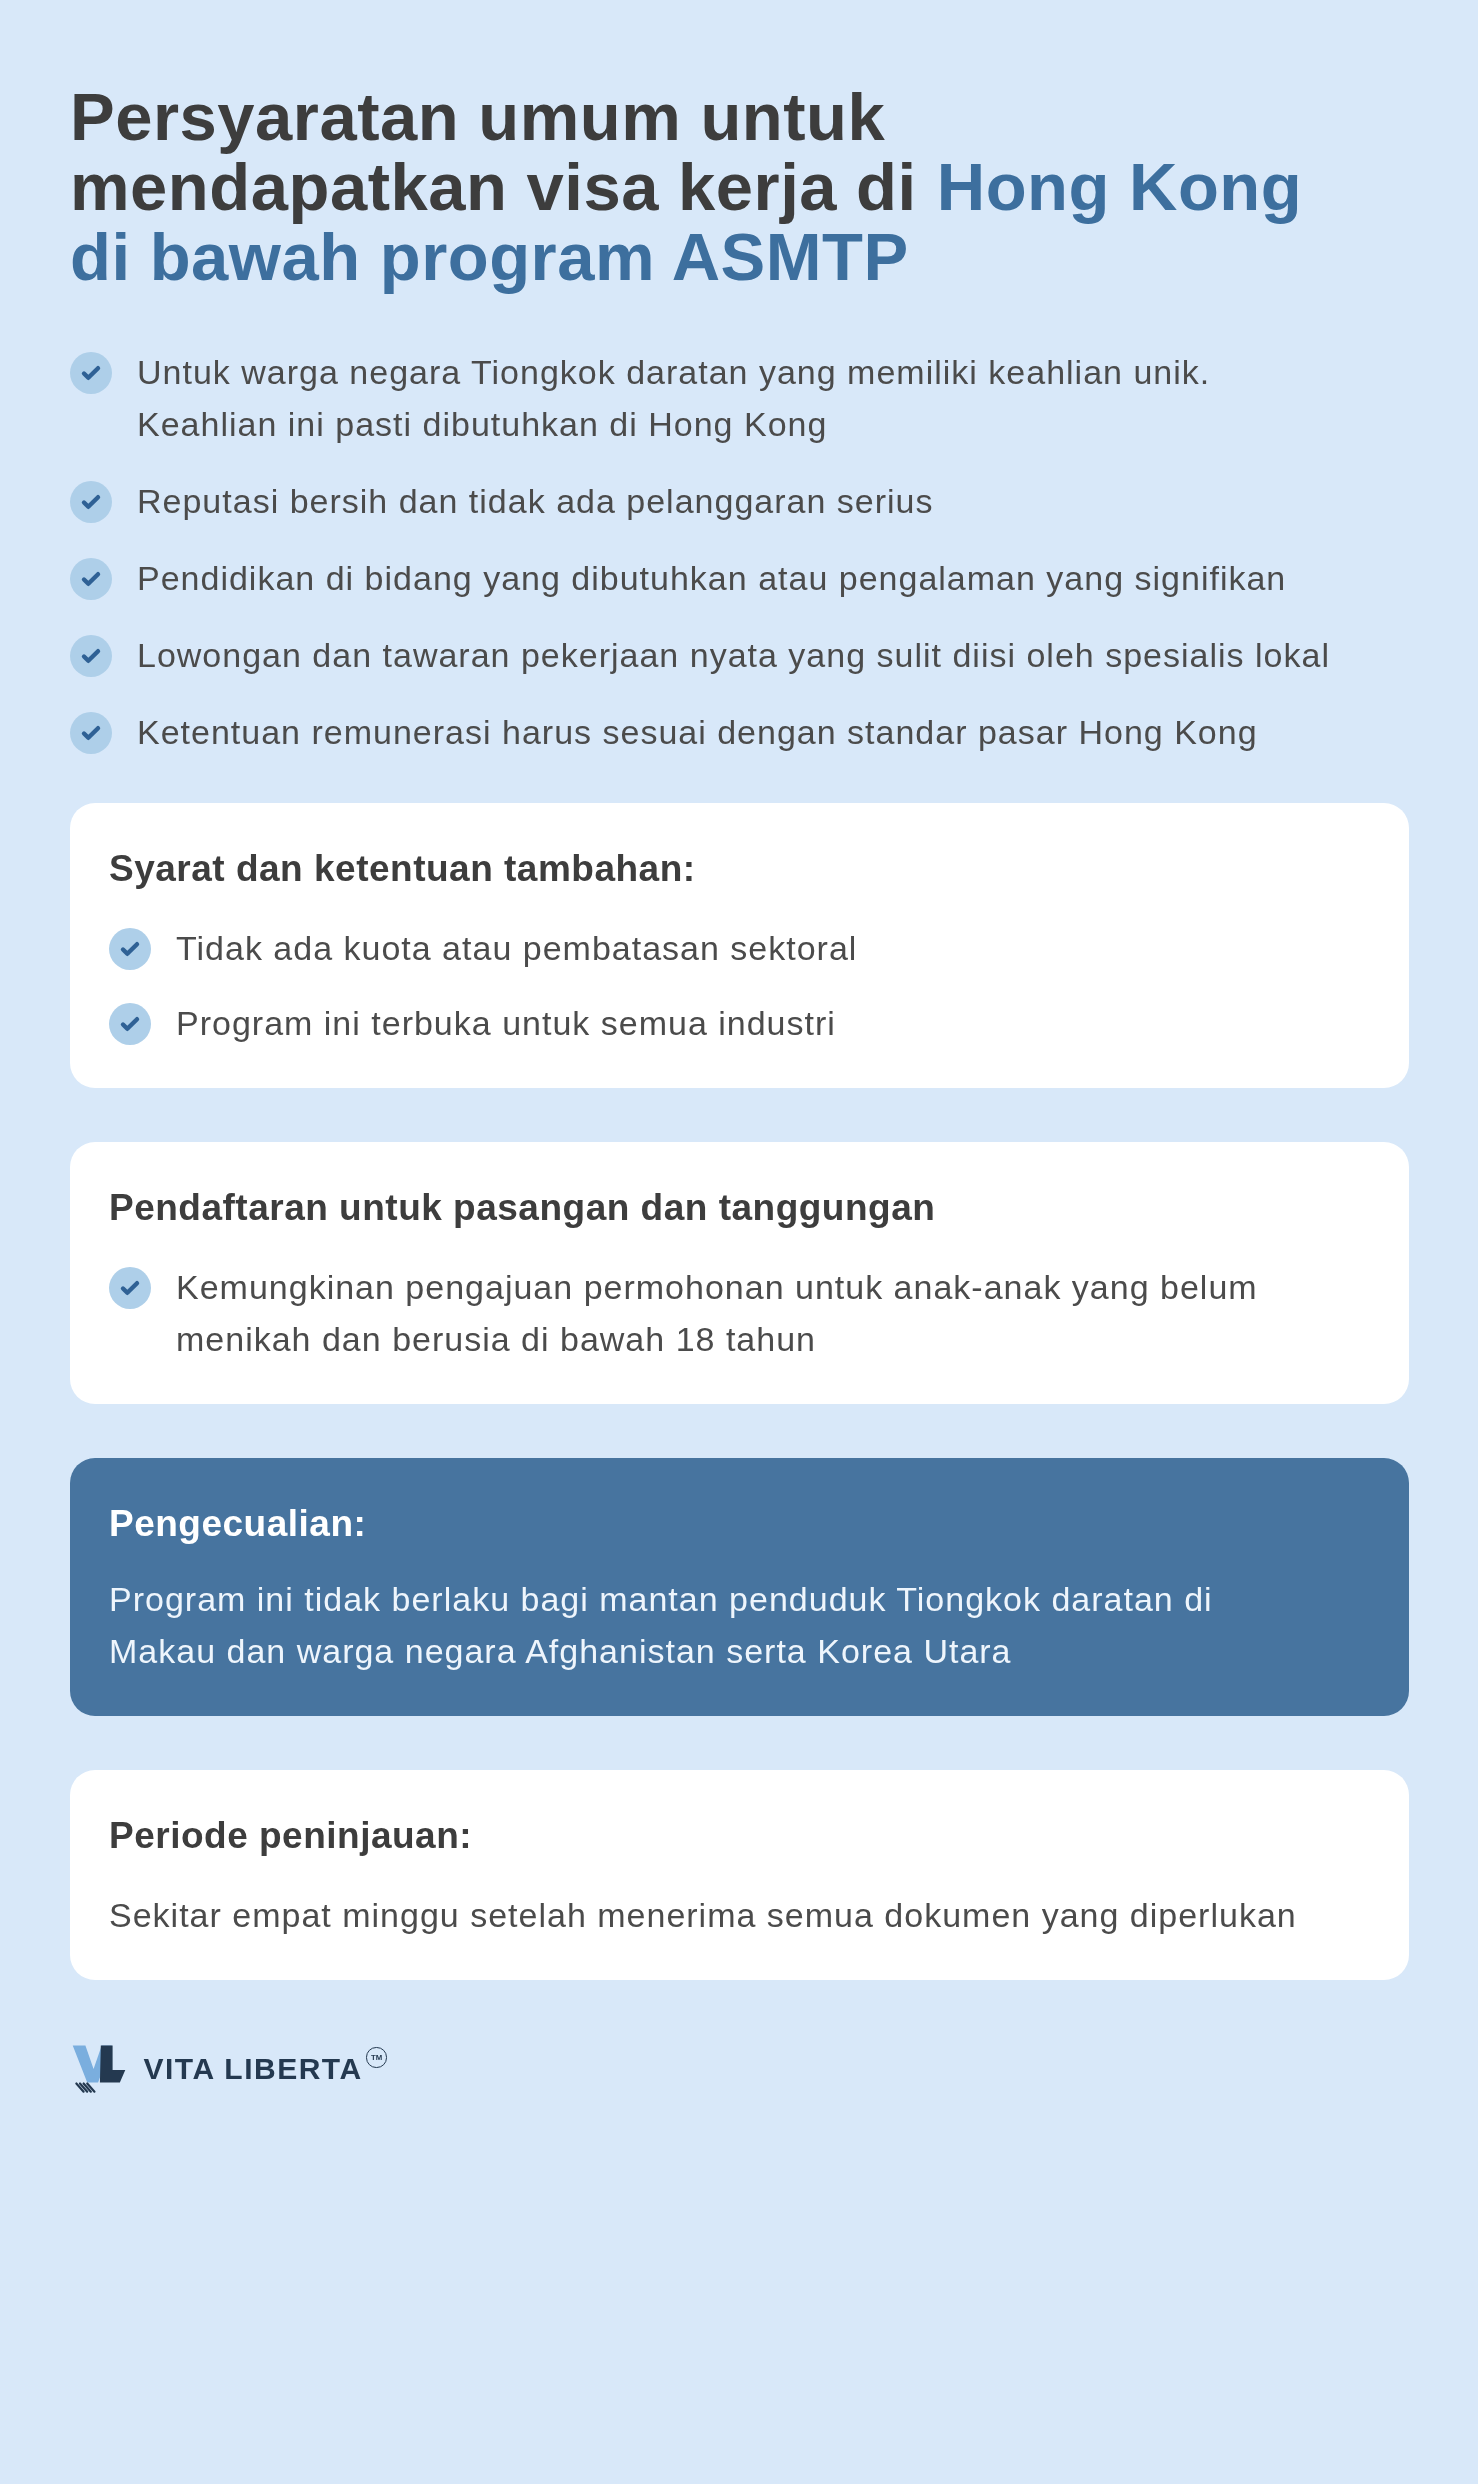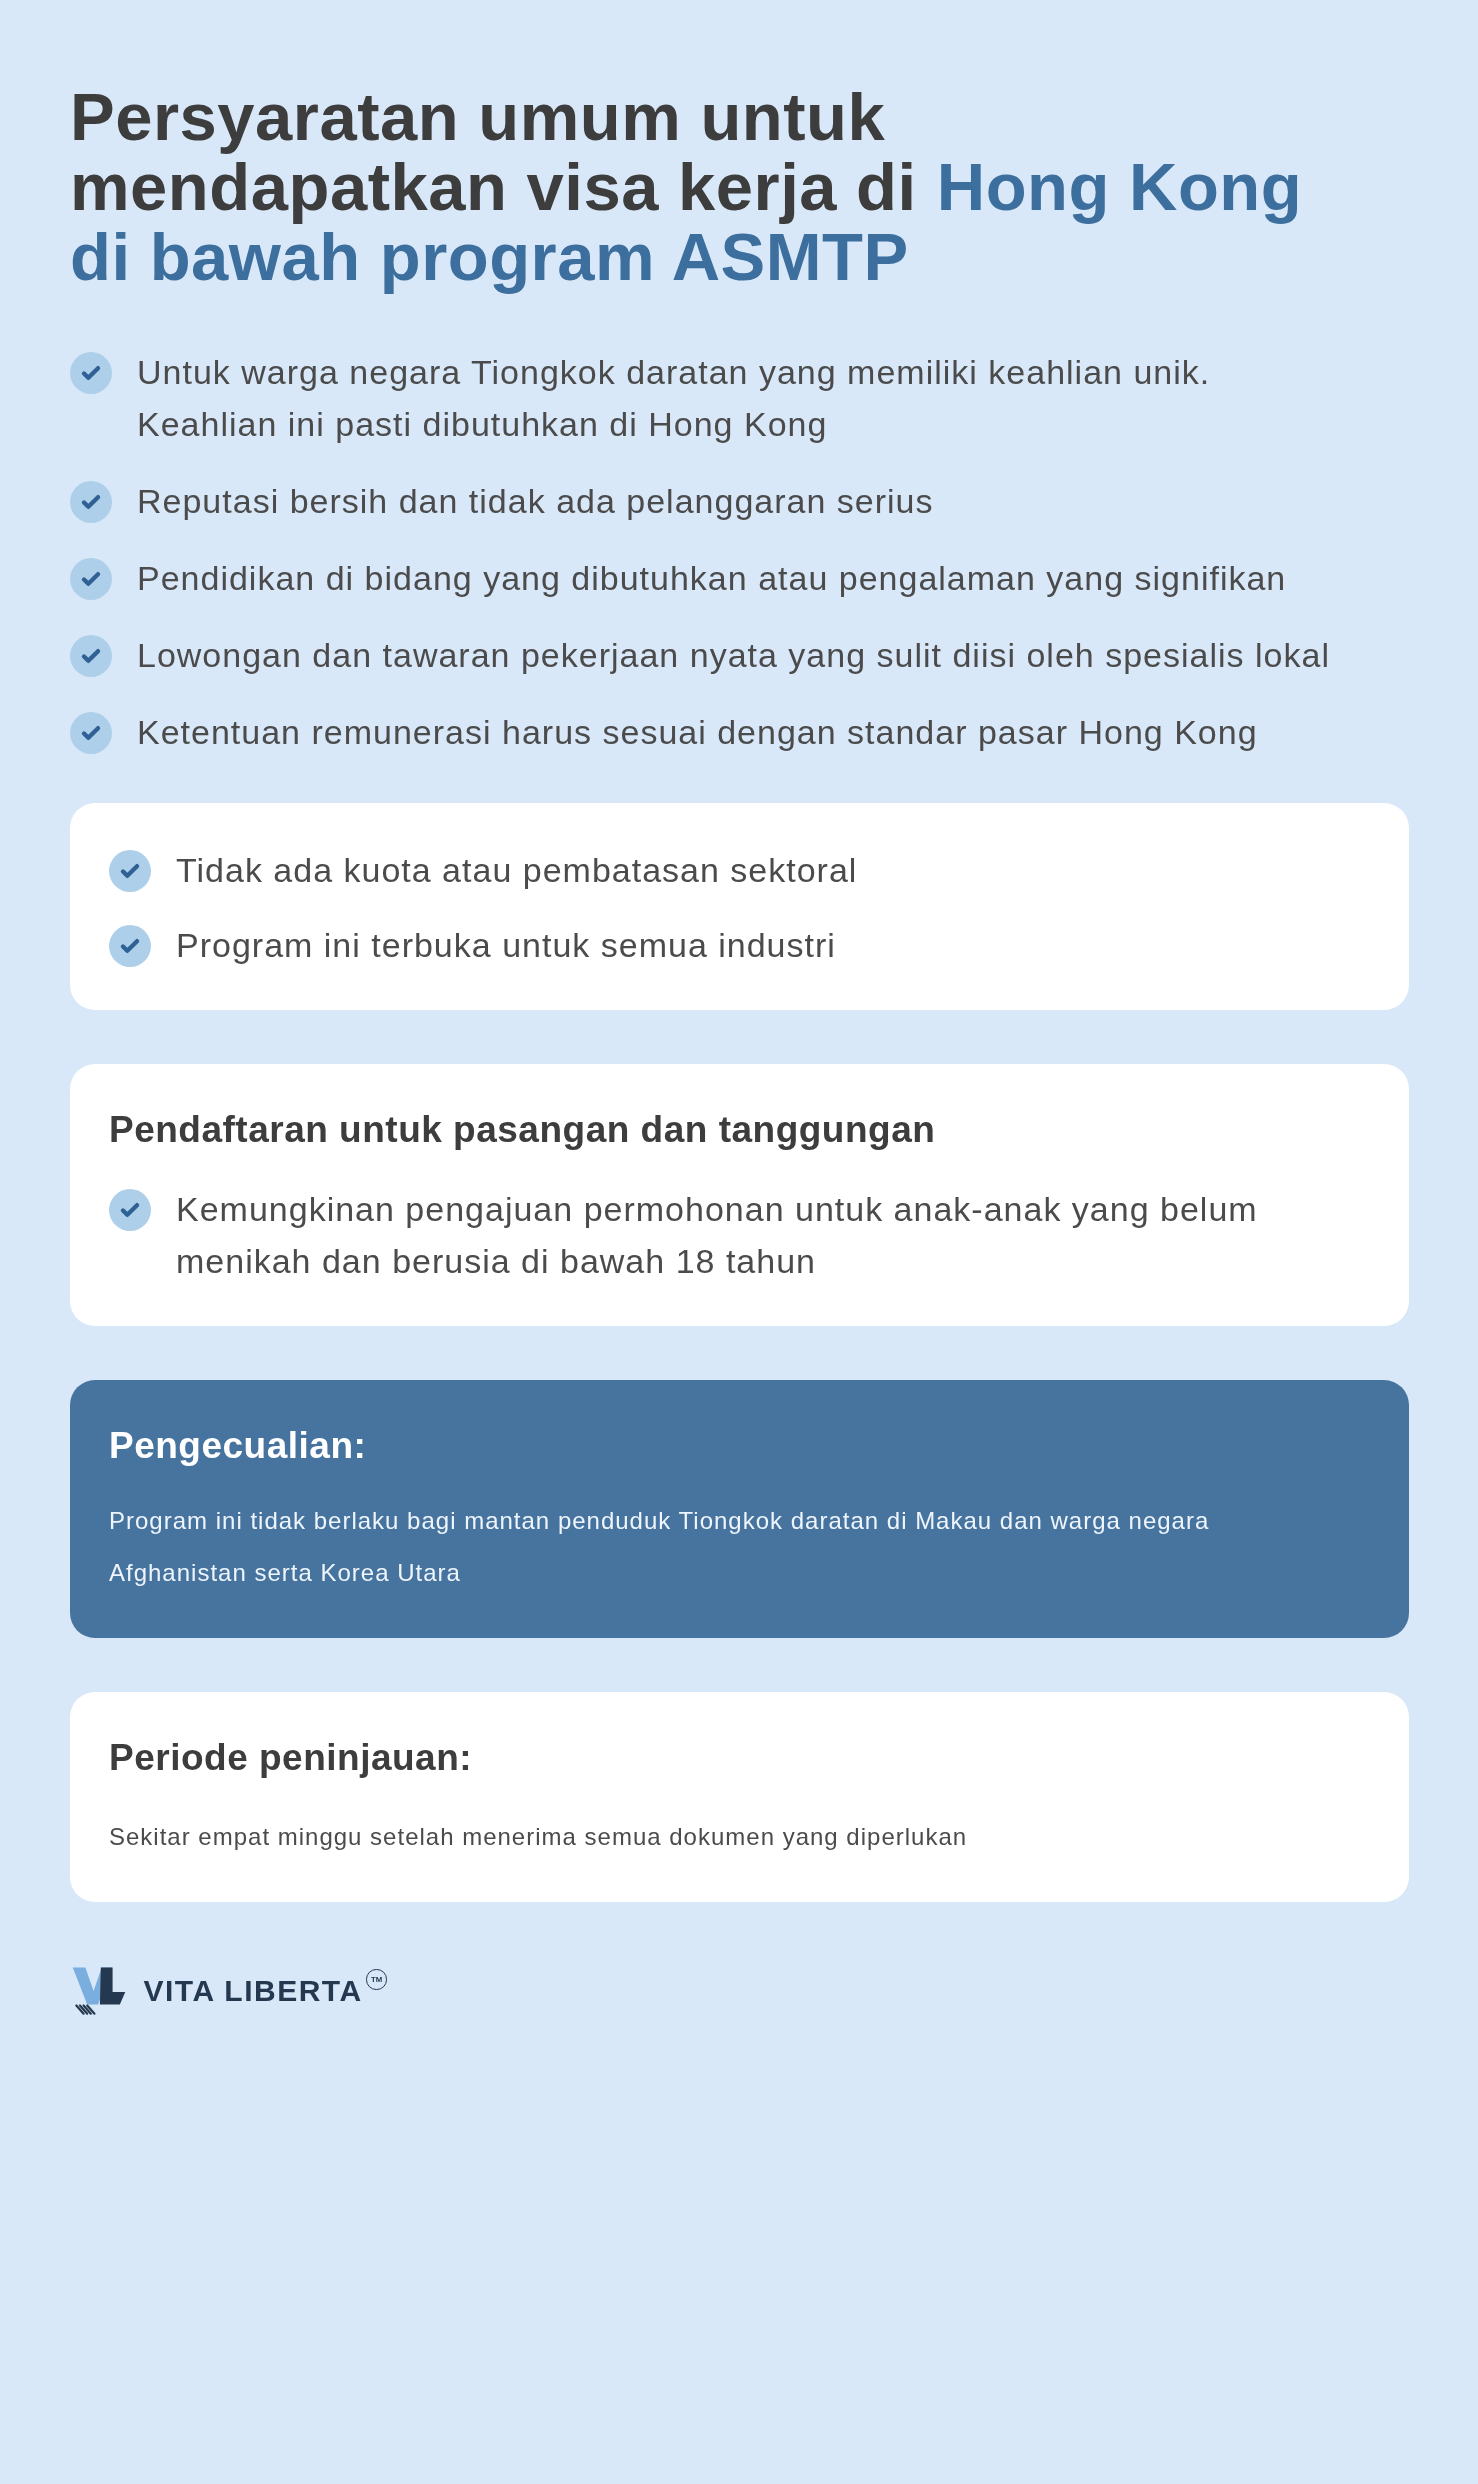--- a/index.html
+++ b/index.html
@@ -62,21 +62,21 @@
     margin-bottom:54px;
   }
   .card-heading{
     font-size:37px;line-height:49px;font-weight:700;
     color:var(--title-dark);letter-spacing:0.5px;
     margin-bottom:29px;
   }
   .card .bullet{margin-bottom:23px;}
   .card .bullet:last-child{margin-bottom:0;}
   .card-body{
-    font-size:24px;line-height:52px;letter-spacing:1px;
+    font-size:34px;line-height:52px;letter-spacing:1px;
     color:var(--body);max-width:1203px;
   }
   .card.dark{background:var(--card-dark);}
   .card.dark .card-heading{color:#ffffff;margin-bottom:25px;}
   .card.dark .card-body{color:var(--on-dark);}
   
   .footer{
     display:flex;align-items:center;
     margin-top:62px;
   }
@@ -153,20 +153,21 @@
         <svg viewBox="0 0 24 24">
             <path d="M5 12.5l4.3 4.3L19 7.2" fill="none" stroke="#2f6195" stroke-width="4.4" stroke-linecap="round" stroke-linejoin="round"></path>
           </svg>
       </span>
       <span class="txt">Ketentuan remunerasi harus sesuai dengan standar pasar Hong Kong</span>
     </div>
 
   </div>
 
   <div class="card">
+    <div class="card-heading">Syarat dan ketentuan tambahan:</div>
     <div class="bullet">
       <span class="check">
         <svg viewBox="0 0 24 24">
             <path d="M5 12.5l4.3 4.3L19 7.2" fill="none" stroke="#2f6195" stroke-width="4.4" stroke-linecap="round" stroke-linejoin="round"></path>
           </svg>
       </span>
       <span class="txt">Tidak ada kuota atau pembatasan sektoral</span>
     </div>
     <div class="bullet">
       <span class="check">

